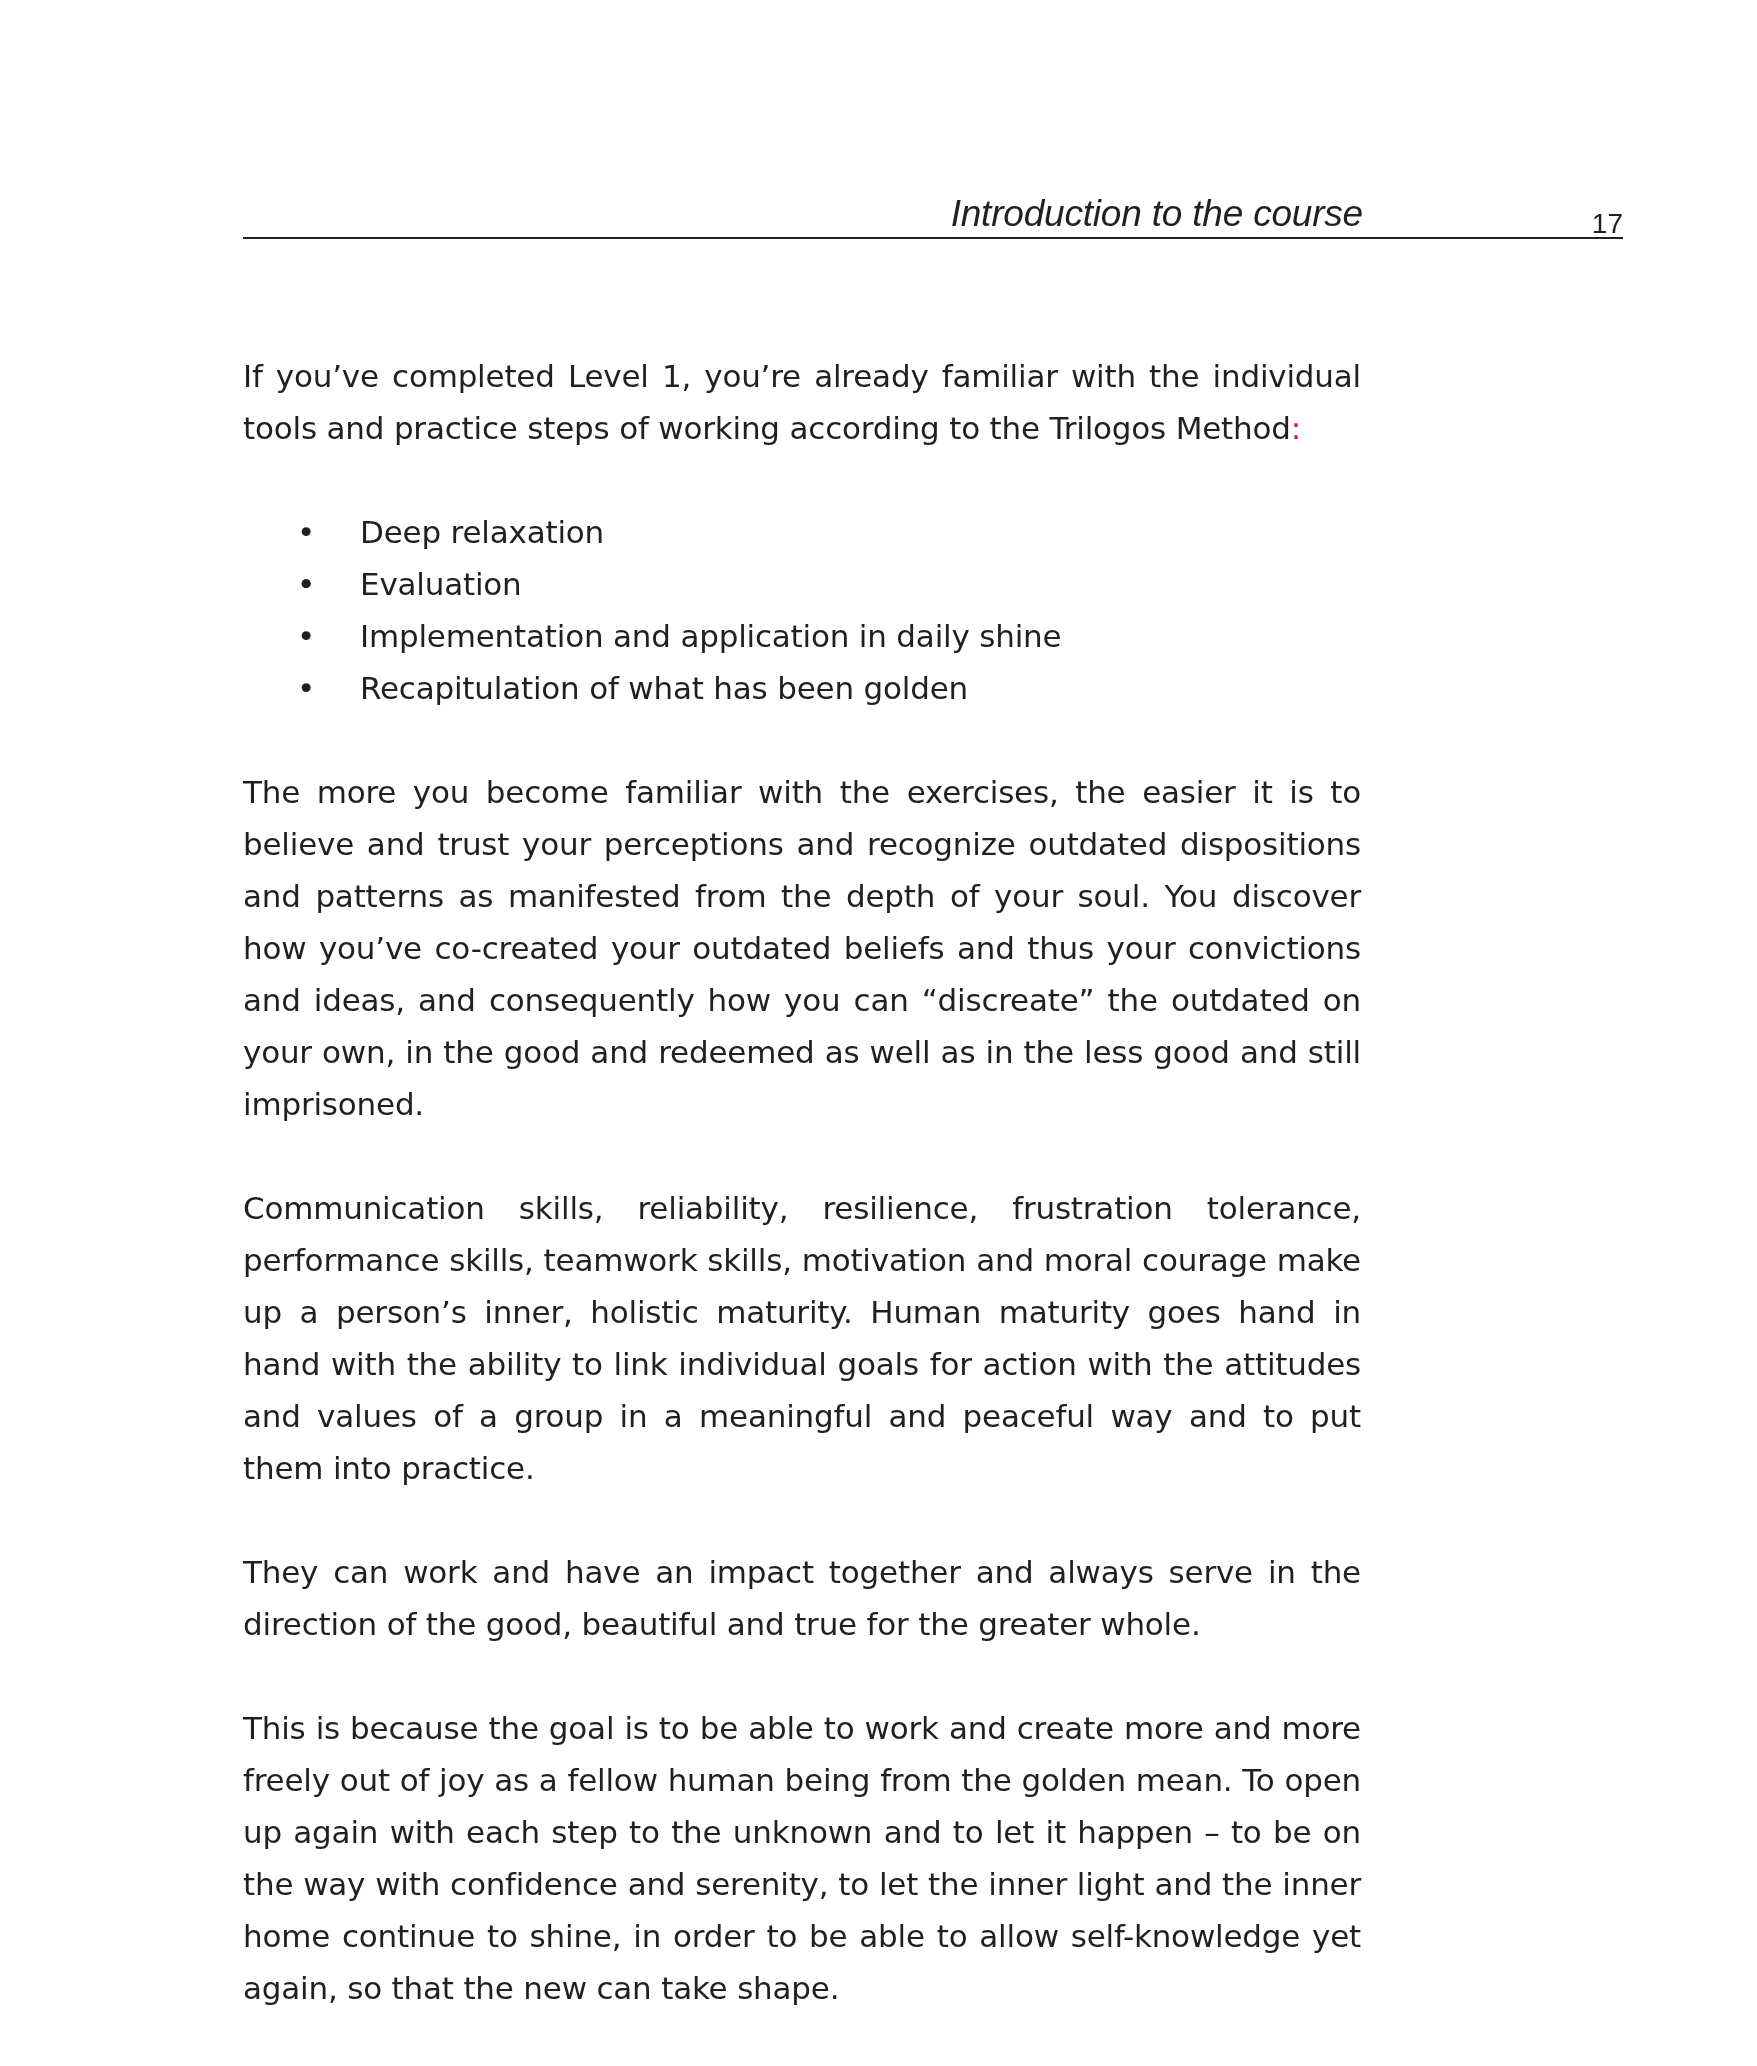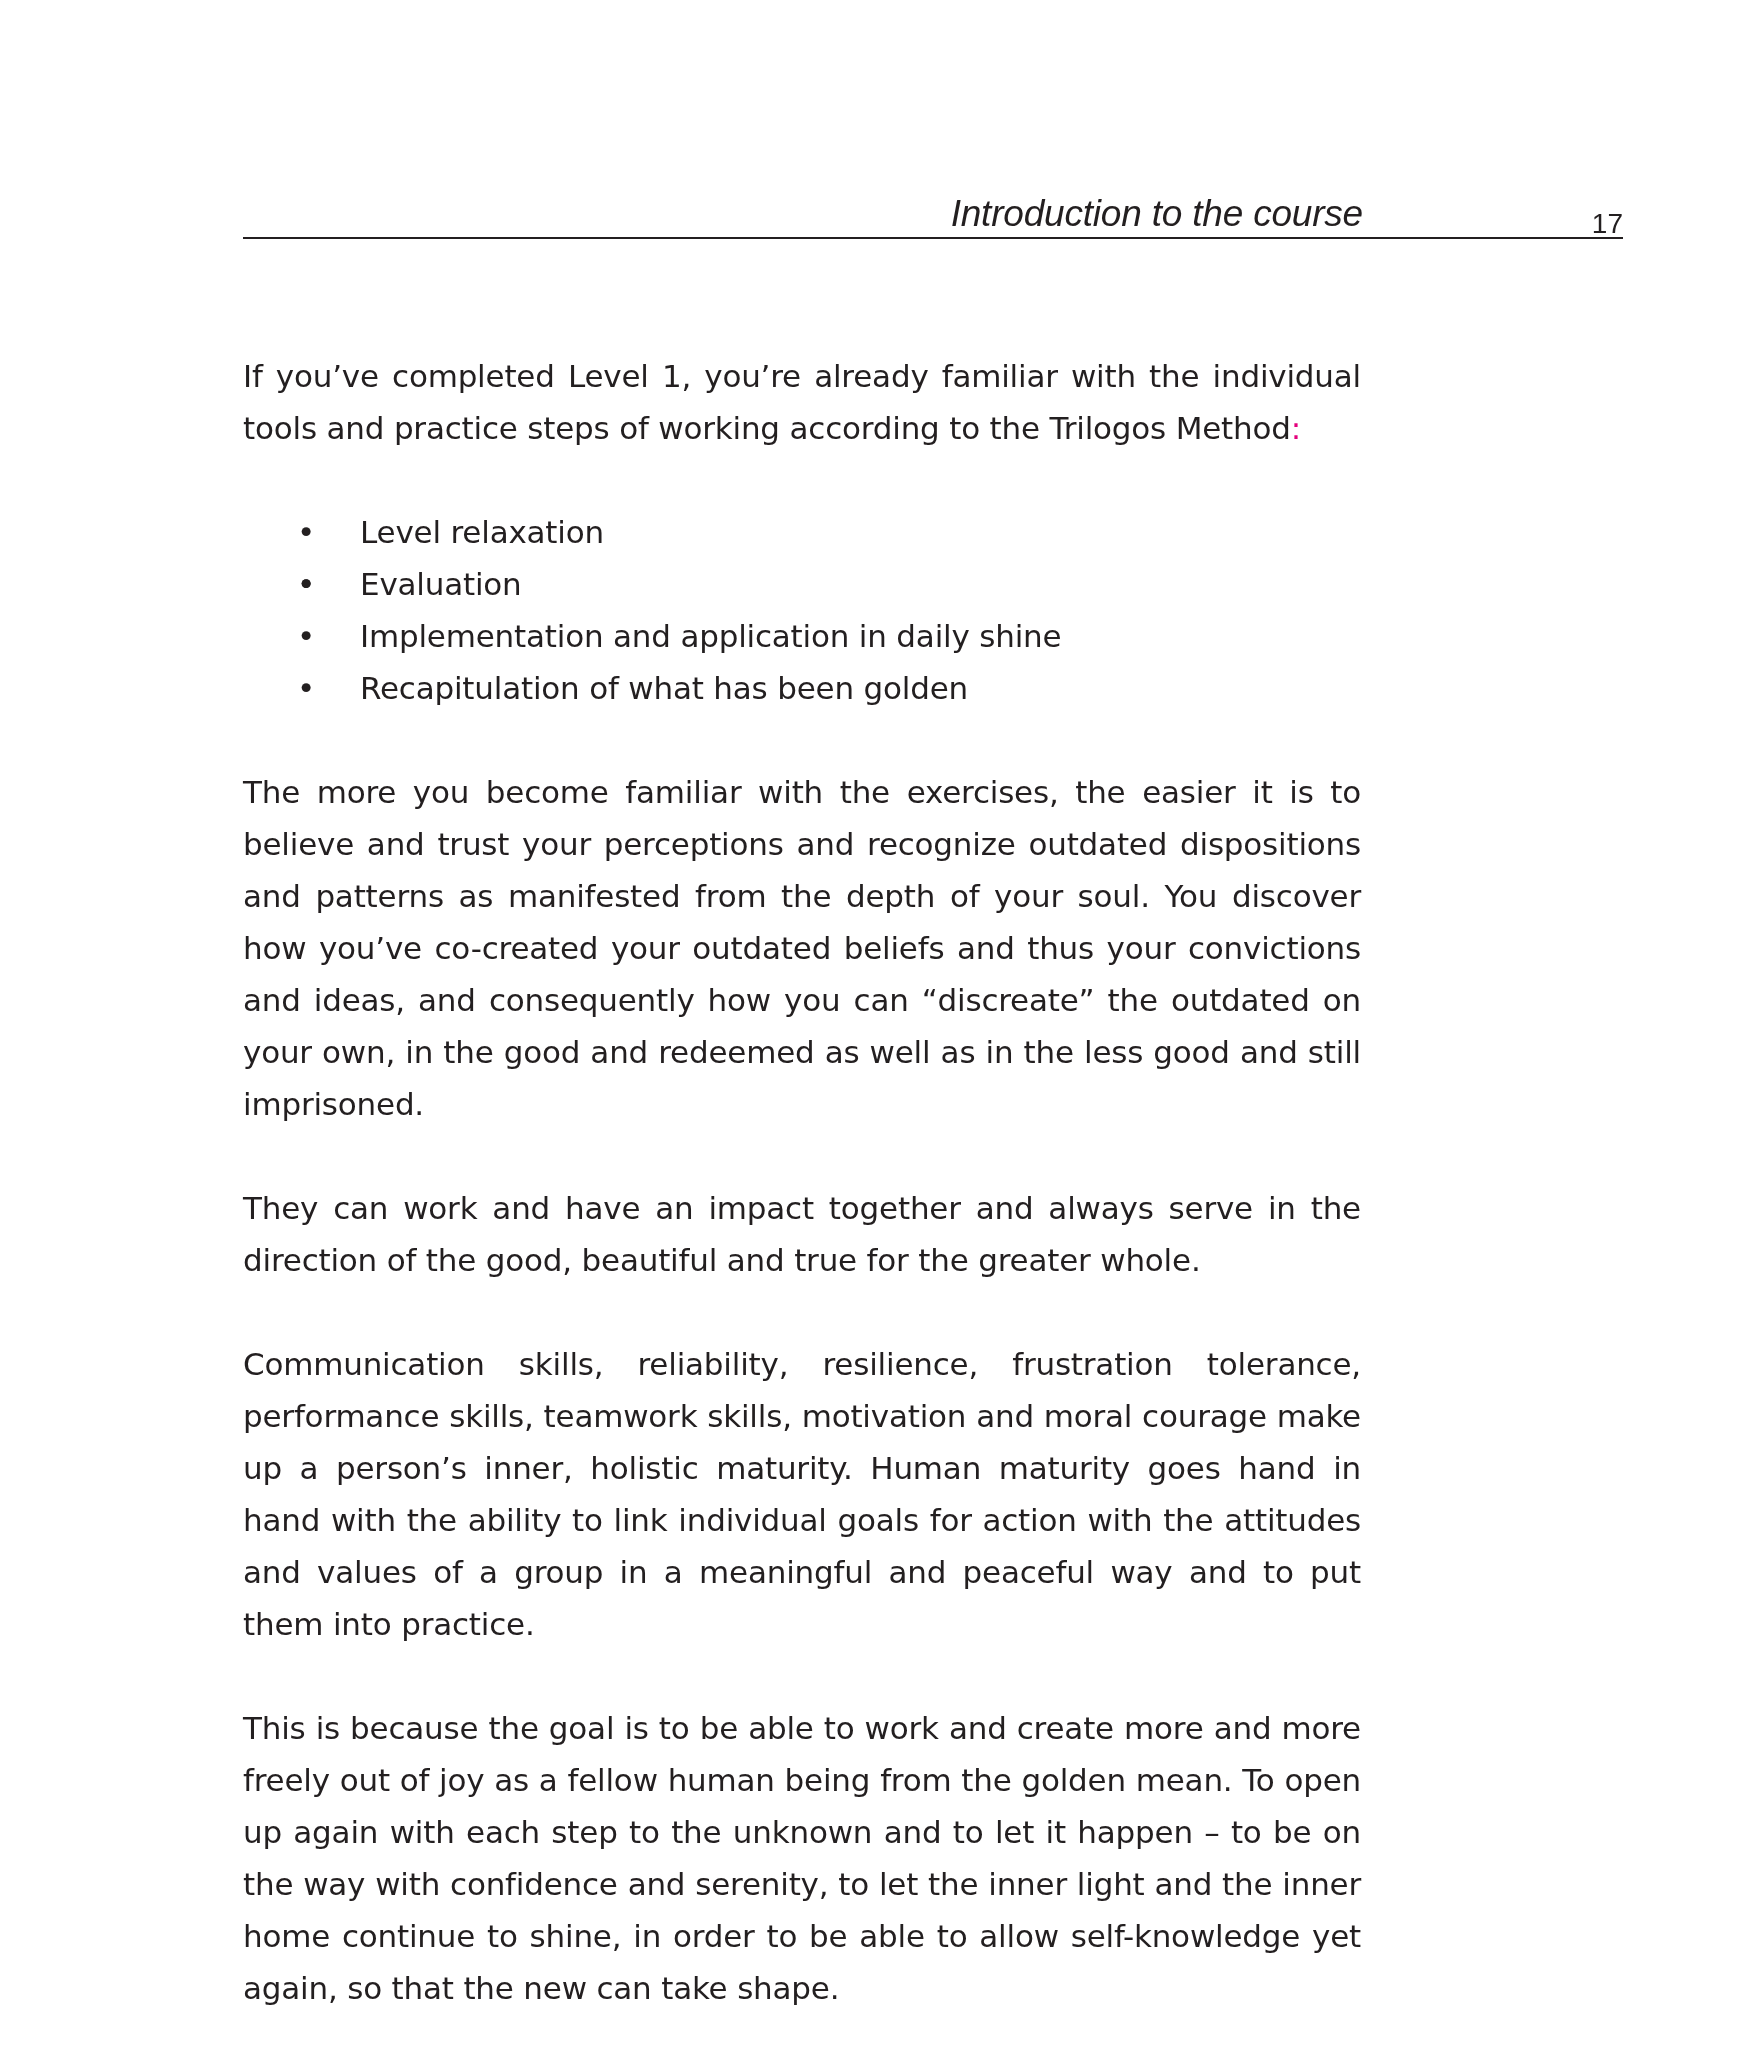--- a/index.html
+++ b/index.html
@@ -70,26 +70,26 @@
 
 <header class="running-header">
   <span class="running-title">Introduction to the course</span>
   <span class="page-number">17</span>
 </header>
 
 <main class="main-column">
   <p class="para last-line-left"><span>If you’ve completed Level 1, you’re already familiar with the individual tools and practice steps of working according to the Trilogos Method</span><span class="accent-colon">:</span></p>
 
   <ul class="bullet-list">
-    <li class="bullet-item"><span class="bullet-glyph">•</span><span>Level relaxation</span></li>
+    <li class="bullet-item"><span class="bullet-glyph">•</span><span>Deep relaxation</span></li>
     <li class="bullet-item"><span class="bullet-glyph">•</span></li>
     <li class="bullet-item"><span class="bullet-glyph">•</span><span>Evaluation</span></li>
     <li class="bullet-item"><span class="bullet-glyph">•</span><span>Implementation and application in daily shine</span></li>
     <li class="bullet-item"><span class="bullet-glyph">•</span><span>Recapitulation of what has been golden</span></li>
   </ul>
 
   <p class="para">The more you become familiar with the exercises, the easier it is to believe and trust your perceptions and recognize outdated dispositions and patterns as manifested from the depth of your soul. You discover how you’ve co-created your outdated beliefs and thus your convictions and ideas, and consequently how you can “discreate” the outdated on your own, in the good and redeemed as well as in the less good and still imprisoned.</p>
+  <p class="para">Communication skills, reliability, resilience, frustration tolerance, performance skills, teamwork skills, motivation and moral courage make up a person’s inner, holistic maturity. Human maturity goes hand in hand with the ability to link individual goals for action with the attitudes and values of a group in a meaningful and peaceful way and to put them into practice.</p>
   <p class="para">They can work and have an impact together and always serve in the direction of the good, beautiful and true for the greater whole.</p>
-  <p class="para">Communication skills, reliability, resilience, frustration tolerance, performance skills, teamwork skills, motivation and moral courage make up a person’s inner, holistic maturity. Human maturity goes hand in hand with the ability to link individual goals for action with the attitudes and values of a group in a meaningful and peaceful way and to put them into practice.</p>
   <p class="para">This is because the goal is to be able to work and create more and more freely out of joy as a fellow human being from the golden mean. To open up again with each step to the unknown and to let it happen – to be on the way with confidence and serenity, to let the inner light and the inner home continue to shine, in order to be able to allow self-knowledge yet again, so that the new can take shape.</p>
 
 </main>
 
 
 </body></html>

